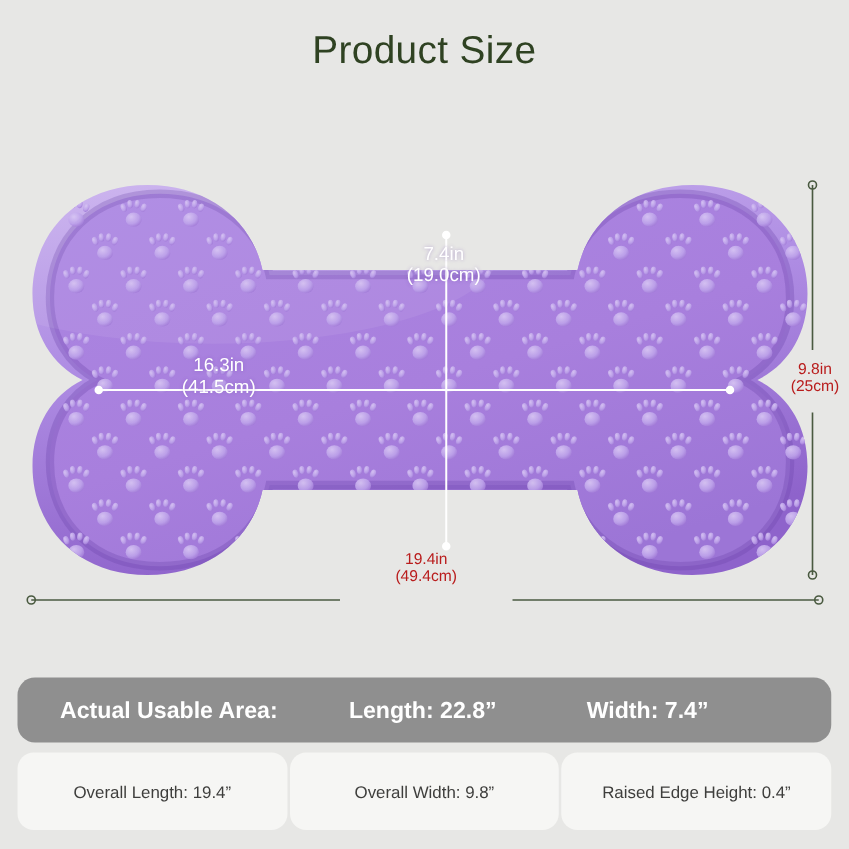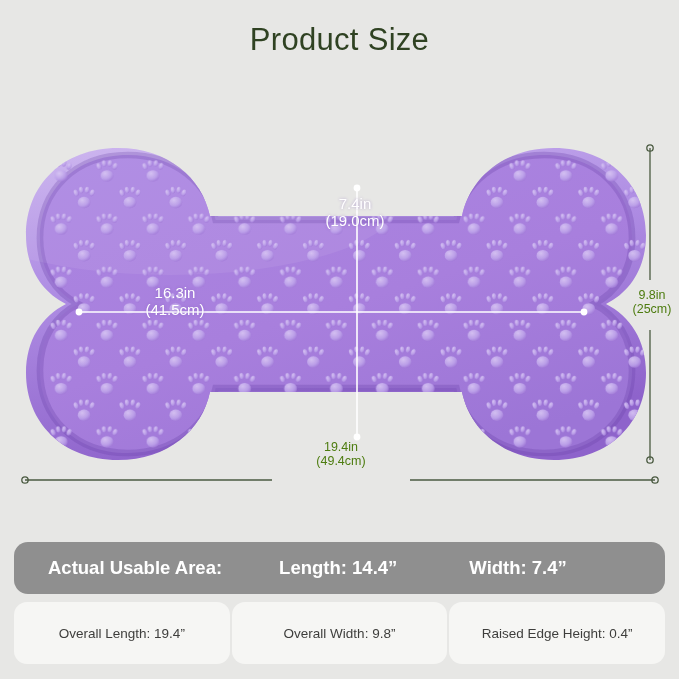--- a/index.html
+++ b/index.html
@@ -43,21 +43,21 @@
     line-height: 1.12;
     white-space: nowrap;
     pointer-events: none;
   }
   .dim-label.white {
     color: #ffffff;
     font-size: 15px;
     text-shadow: 0 0 3px rgba(120,80,180,.45);
   }
   .dim-label.olive {
-    color: #4d7c0f;
+    color: #b91c1c;
     font-size: 12.5px;
   }
 
   #label-width-inner { left: 285px; top: 66px; width: 140px; }
   #label-length-inner { left: 105px; top: 155px; width: 140px; }
   #label-height-outer { left: 626px; top: 158px; width: 52px; }
   #label-length-outer { left: 276px; top: 310px; width: 130px; }
 
   
   #usable-banner {
@@ -376,21 +376,21 @@
   </div>
 
   <div class="dim-label olive" id="label-length-outer">
     <div>19.4in</div>
     <div>(49.4cm)</div>
   </div>
 </div>
 
 <div id="usable-banner">
   <span class="seg" id="seg-title">Actual Usable Area:</span>
-  <span class="seg" id="seg-length">Length: 14.4”</span>
+  <span class="seg" id="seg-length">Length: 22.8”</span>
   <span class="seg" id="seg-width">Width: 7.4”</span>
 </div>
 
 <div id="spec-cards">
   <div class="spec-card">
     <span>Overall Length: 19.4”</span>
   </div>
   <div class="spec-card">
     <span>Overall Width: 9.8”</span>
   </div>

